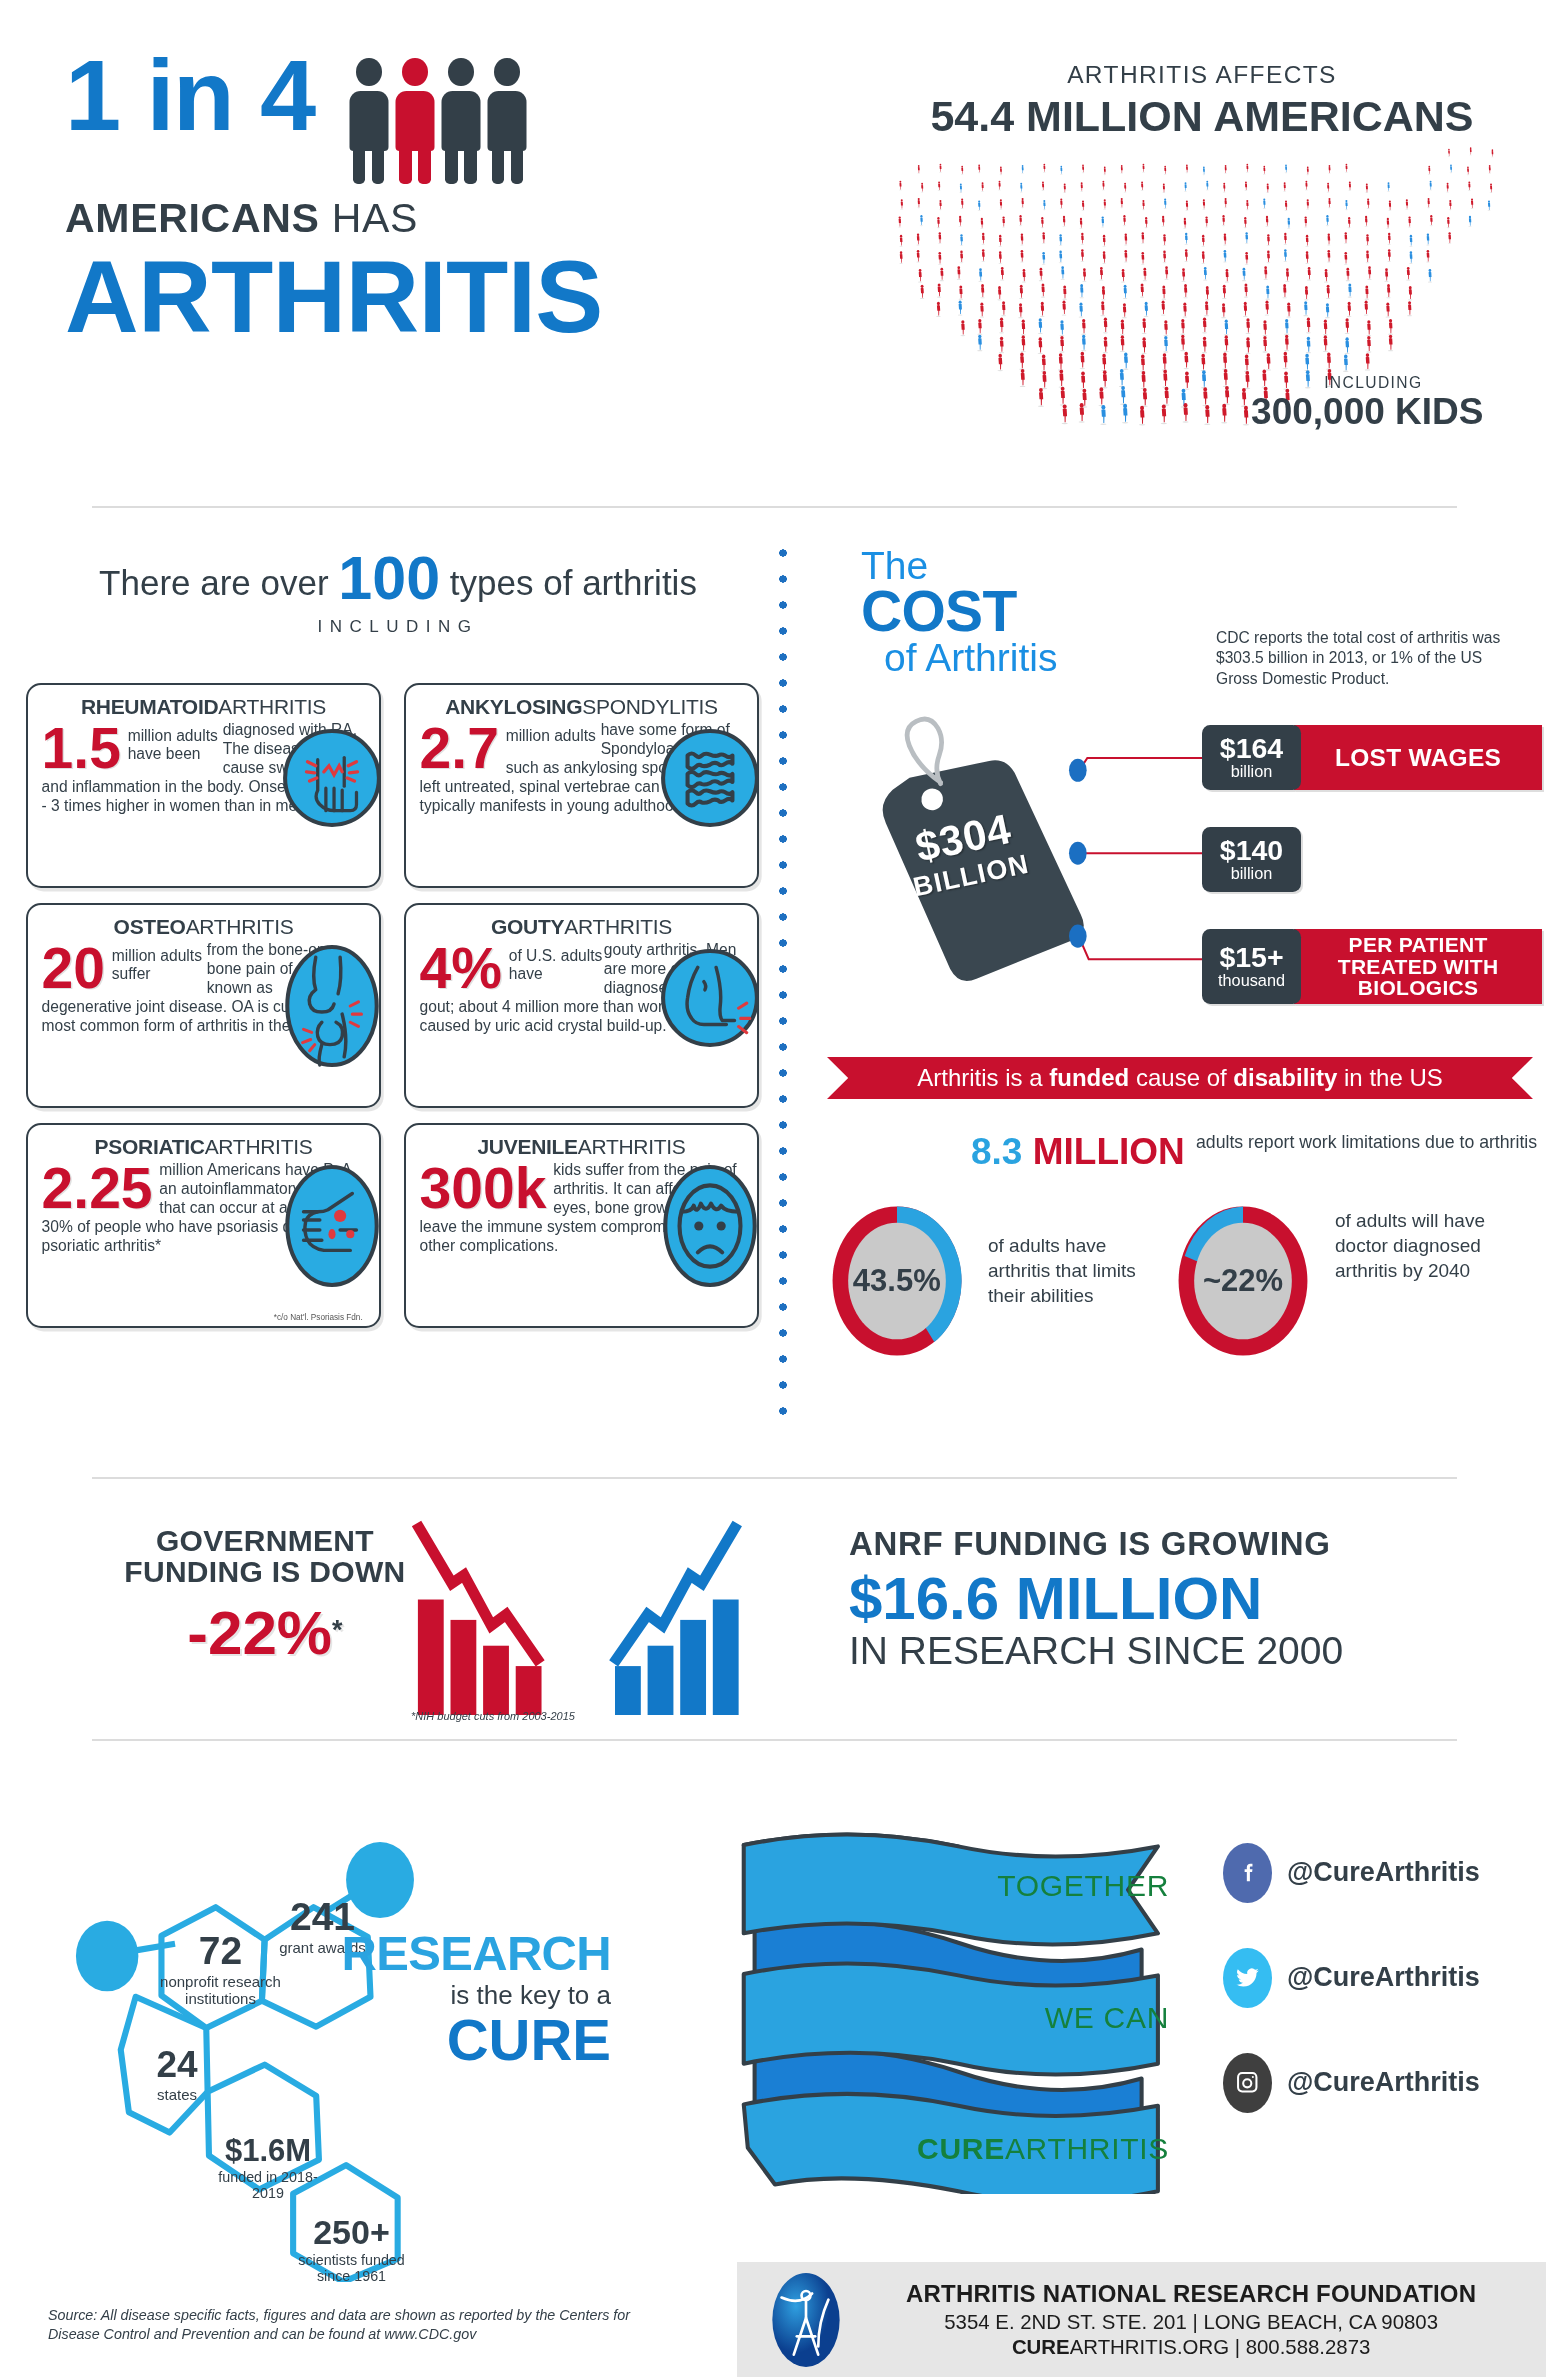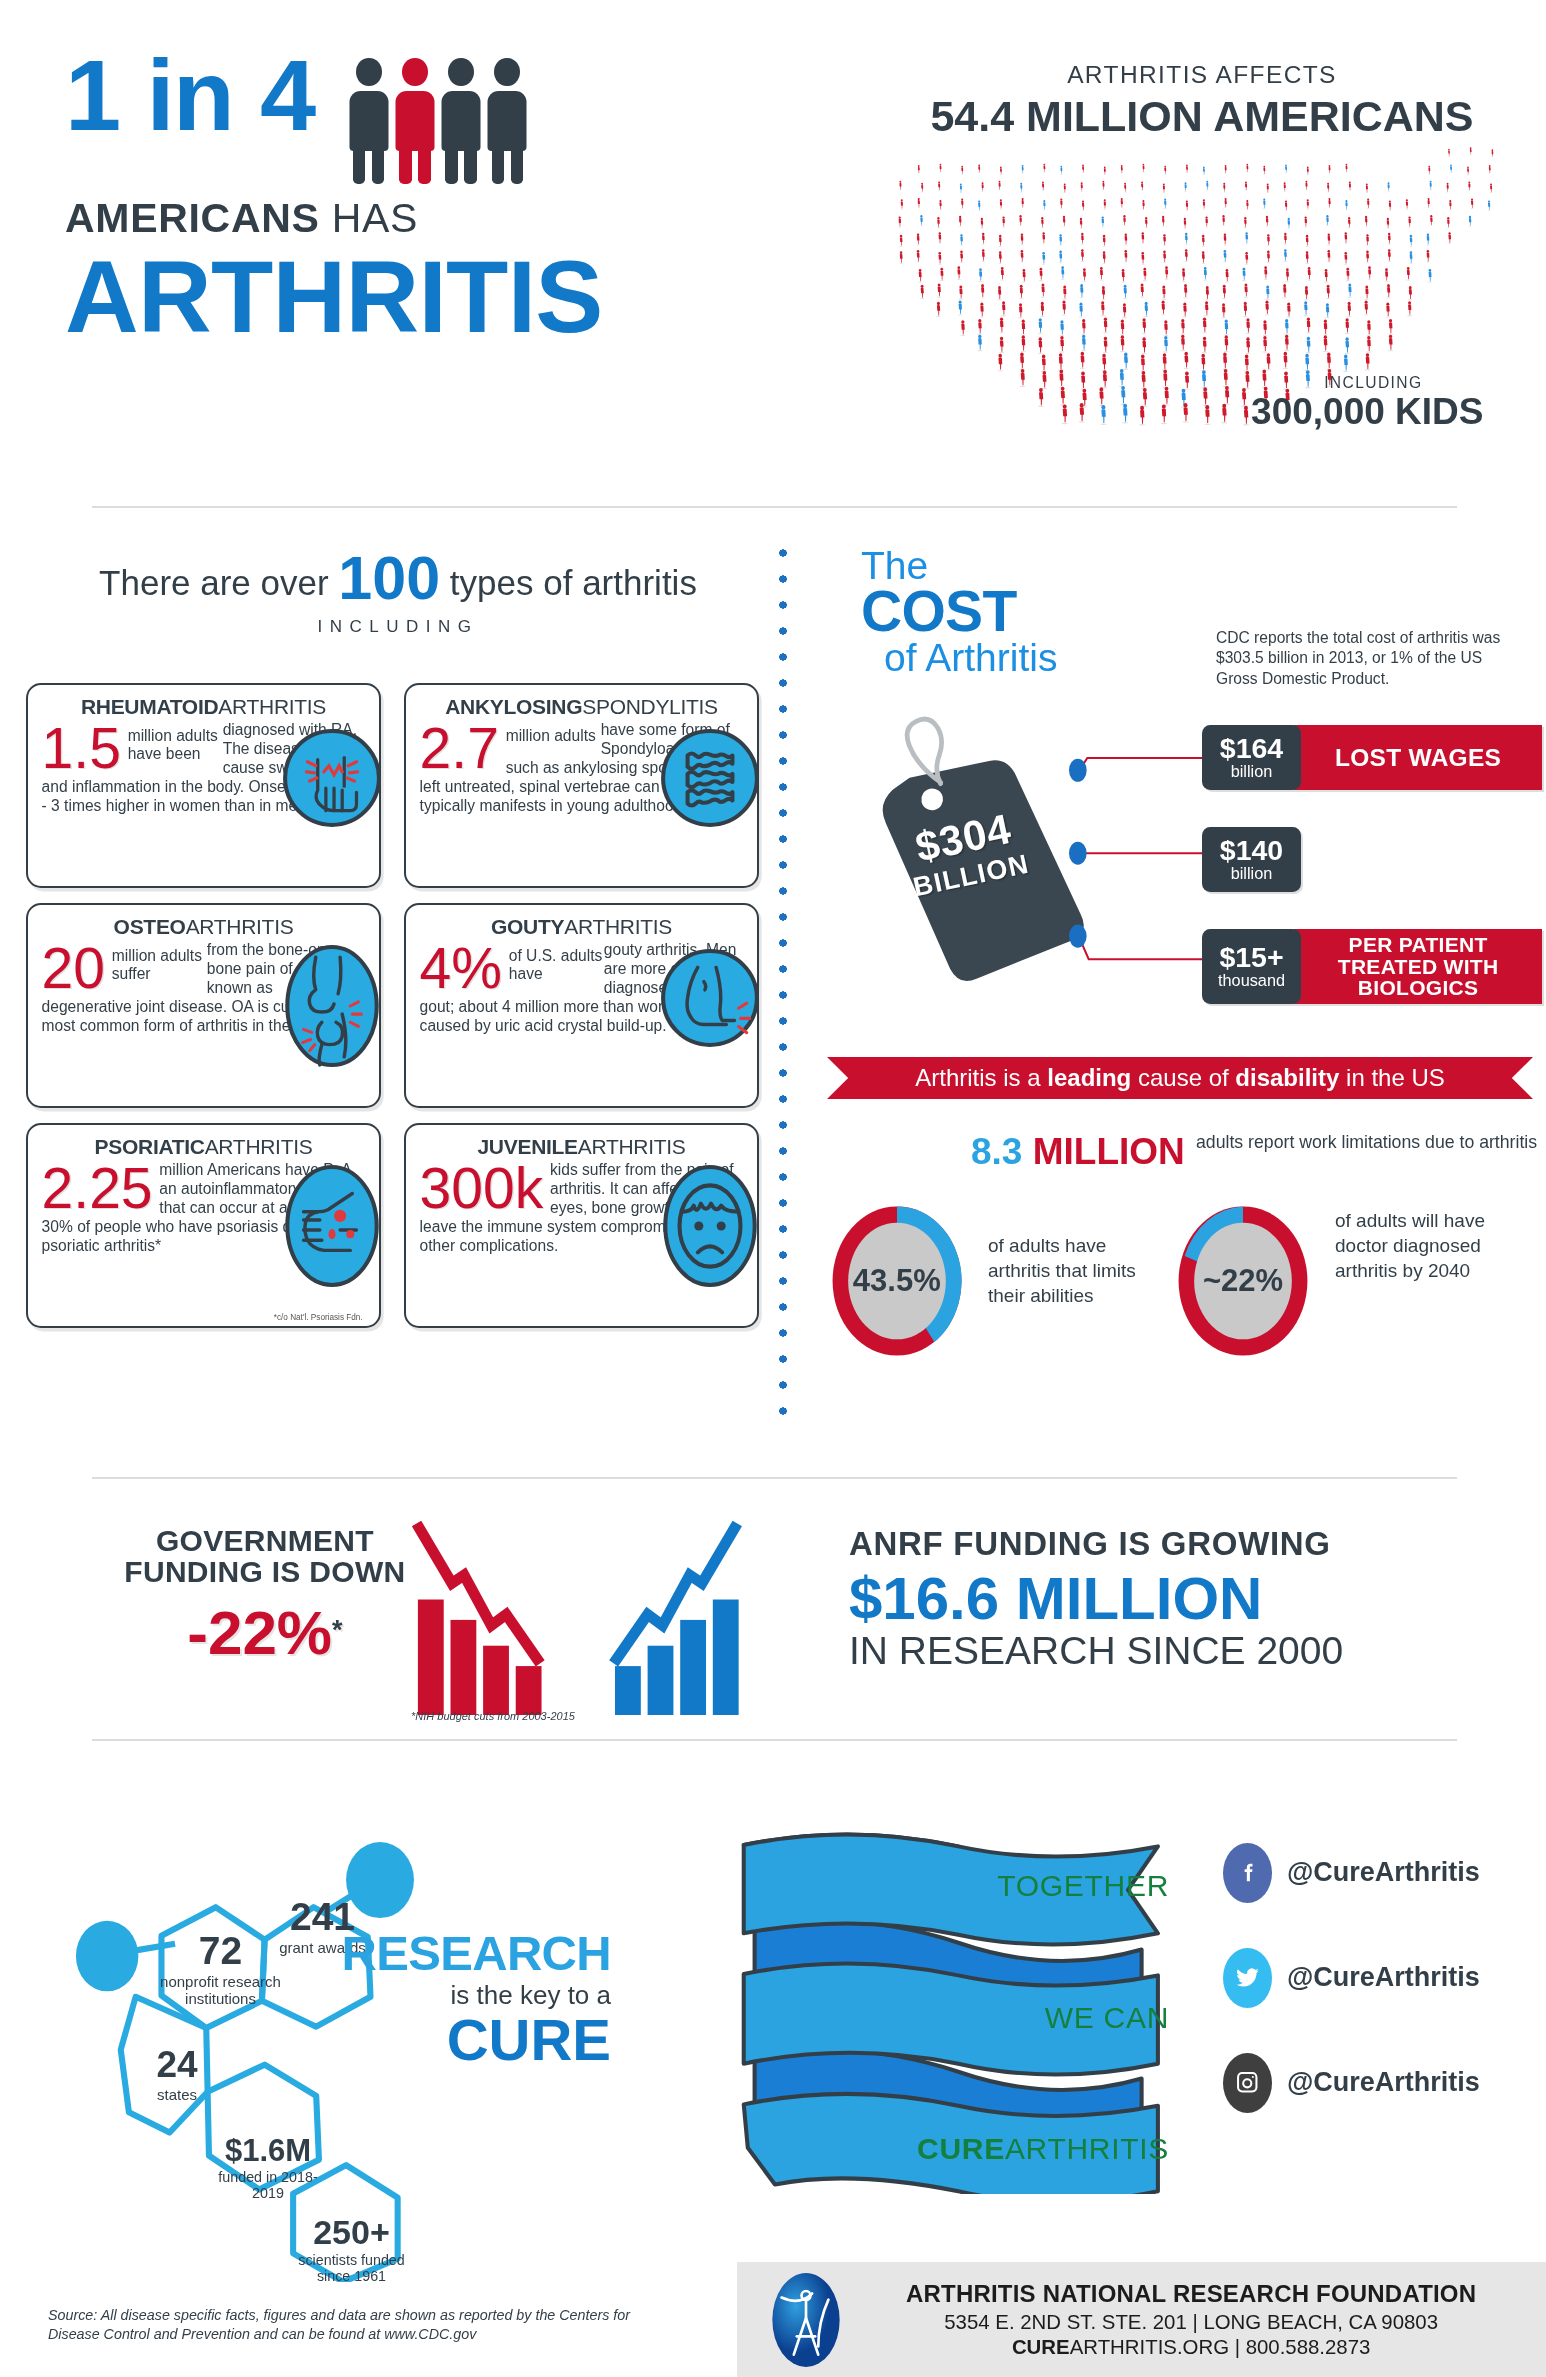--- a/index.html
+++ b/index.html
@@ -37,21 +37,21 @@
   .types-head .l1{font-size:35px;color:#333f48;white-space:nowrap;}
   .types-head .l1 b{color:#1278c8;font-size:61px;font-weight:bold;vertical-align:-4.1px;}
   .types-head .l2{font-size:17px;letter-spacing:7.5px;color:#333f48;margin-top:4.1px;}
 
   .cards{left:26px;top:683px;width:734px;display:grid;grid-template-columns:355px 355px;gap:15px 23px;}
   .card{border:2.7px solid #333f48;border-radius:15px;box-shadow:2.7px 3.4px 0 rgba(0,0,0,0.10);padding:9.5px 13.6px 11px;box-sizing:border-box;height:205px;position:relative;background:#fff;}
   .card .ctitle{text-align:center;font-size:21px;letter-spacing:-0.3px;color:#333f48;white-space:nowrap;}
   .card .ctitle b{font-weight:bold;}
   .card .ctitle span{font-weight:normal;}
   .card .cbody{margin-top:1.4px;position:relative;}
-  .bignum{float:left;font-size:57px;font-weight:normal;color:#c8102e;line-height:0.9;margin:2.7px 6.8px 0 0;text-shadow:1.4px 1.4px 0 rgba(0,0,0,0.12);}
+  .bignum{float:left;font-size:57px;font-weight:bold;color:#c8102e;line-height:0.9;margin:2.7px 6.8px 0 0;text-shadow:1.4px 1.4px 0 rgba(0,0,0,0.12);}
   .unit{float:left;font-size:15.6px;color:#333f48;line-height:1.18;margin-top:6.8px;width:95px;}
   .blurb{font-size:15.6px;color:#333f48;line-height:1.22;clear:none;}
   .cicon{position:absolute;right:-4.1px;top:38px;width:102px;height:126px;}
   .cicon.circ{width:102px;height:102px;top:42px;}
   .foot-note{position:absolute;right:16.3px;bottom:4.1px;font-size:8.2px;color:#555;}
 
   
   .dotted{left:778px;top:540px;width:9.5px;height:883px;
     background-image:radial-gradient(circle, #1d6fc0 3.5px, rgba(0,0,0,0) 3.8px);
     background-size:9.5px 26px;background-repeat:repeat-y;}
@@ -2111,21 +2111,21 @@
   <div class="abs costbar cb3">
     <div class="cb-amt">
       <div class="a1">$15+</div>
       <div class="a2">thousand</div>
     </div>
     <div class="cb-lbl">PER PATIENT TREATED WITH BIOLOGICS</div>
   </div>
 
   <div class="abs banner">
     <div class="bin2">
-      <span><span>Arthritis is a </span><b>leading</b><span> cause of </span><b>disability</b><span> in the US</span></span>
+      <span><span>Arthritis is a </span><b>funded</b><span> cause of </span><b>disability</b><span> in the US</span></span>
     </div>
   </div>
 
   <div class="abs mil83"><span class="b">8.3</span><span class="r"> MILLION</span></div>
   <div class="abs mil83-txt"><span>adults report work limitations due to arthritis</span></div>
 
   <div class="abs donutwrap">
 
     <div class="donut" style="left:6.8px;top:6.8px;">
       <svg viewBox="0 0 200 230" width="136" height="156">

